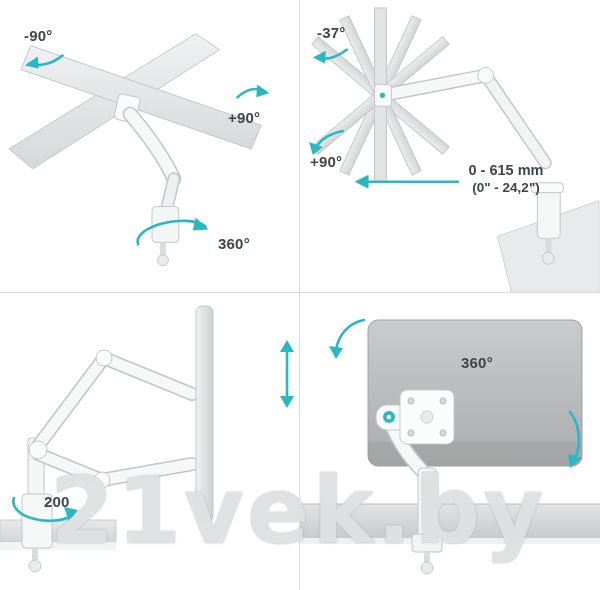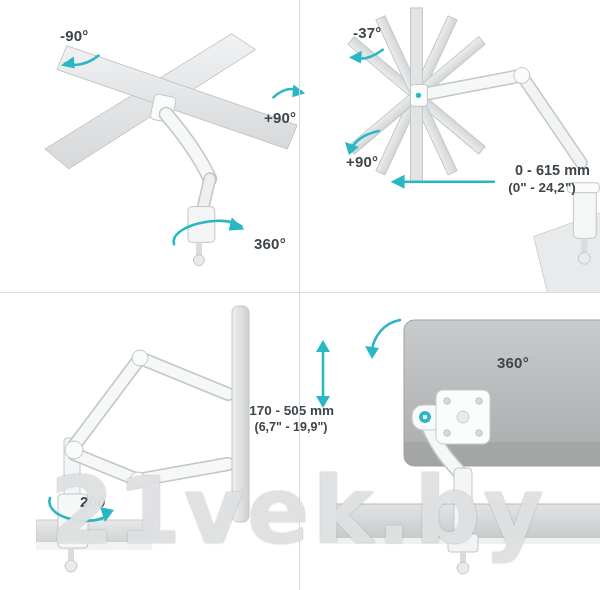--- a/index.html
+++ b/index.html
@@ -3,28 +3,28 @@
 <meta charset="utf-8">
 <style>
   html,body{margin:0;padding:0;background:#fff;}
   .canvas{
     position:relative;width:600px;height:590px;background:#ffffff;overflow:hidden;
     font-family:"Liberation Sans",sans-serif;
   }
   .divider{position:absolute;background:#d7d9da;}
   .divider.v{left:299px;top:0;width:1px;height:590px;}
   .divider.h{left:0;top:292px;width:600px;height:1px;}
-  .quad{position:absolute;width:300px;margin-left:36px;}
+  .quad{position:absolute;width:300px;}
   .quad svg{position:absolute;left:0;top:0;}
   .label{
     position:absolute;color:#3f464b;font-weight:700;font-size:15px;
     letter-spacing:.2px;white-space:nowrap;
   }
   .range-block{position:absolute;text-align:center;color:#3f464b;font-weight:700;}
-  .range-block .l1{font-size:14.5px;text-align:right;}
+  .range-block .l1{font-size:14.5px;}
   .range-block .l2{font-size:13.5px;margin-top:2px;}
   .range-block.small .l1{font-size:13.5px;}
   .range-block.small .l2{font-size:12.5px;}
   .watermark{
     position:absolute;left:50px;top:458px;z-index:50;pointer-events:none;
     font-family:"DejaVu Sans",sans-serif;font-weight:700;font-size:92px;
     letter-spacing:3px;color:rgba(233,234,235,0.82);
     text-shadow:0 0 2px rgba(160,162,164,0.55), 0 0 1px rgba(160,162,164,0.55);
   }
 </style>
@@ -181,24 +181,20 @@
       <g stroke="#2ab7c4" stroke-width="2.6" fill="none" stroke-linecap="round">
         <line x1="287" y1="56" x2="287" y2="104"></line>
         <path d="M14,204 C8,222 48,234 72,222"></path>
       </g>
       <g fill="#2ab7c4">
         <polygon points="287,46 280,58 294,58"></polygon>
         <polygon points="287,114 280,102 294,102"></polygon>
         <polygon points="78,216 64,213 69,228"></polygon>
       </g>
     </svg>
-    <div class="range-block small" style="left:212px;top:110px;width:86px">
-      <div class="l1">170 - 505 mm</div>
-      <div class="l2">(6,7" - 19,9")</div>
-    </div>
     <div class="label" style="left:44px;top:200px">200</div>
   </div>
 
   <div class="quad" style="left:300px;top:293px;height:297px">
     <svg width="300" height="297" viewBox="0 0 300 295">
       <defs>
         <linearGradient id="brm" x1="0" y1="0" x2="0" y2="1">
           <stop offset="0" stop-color="#c9cbcc"></stop>
             <stop offset="1" stop-color="#a9abac"></stop>
         </linearGradient>

